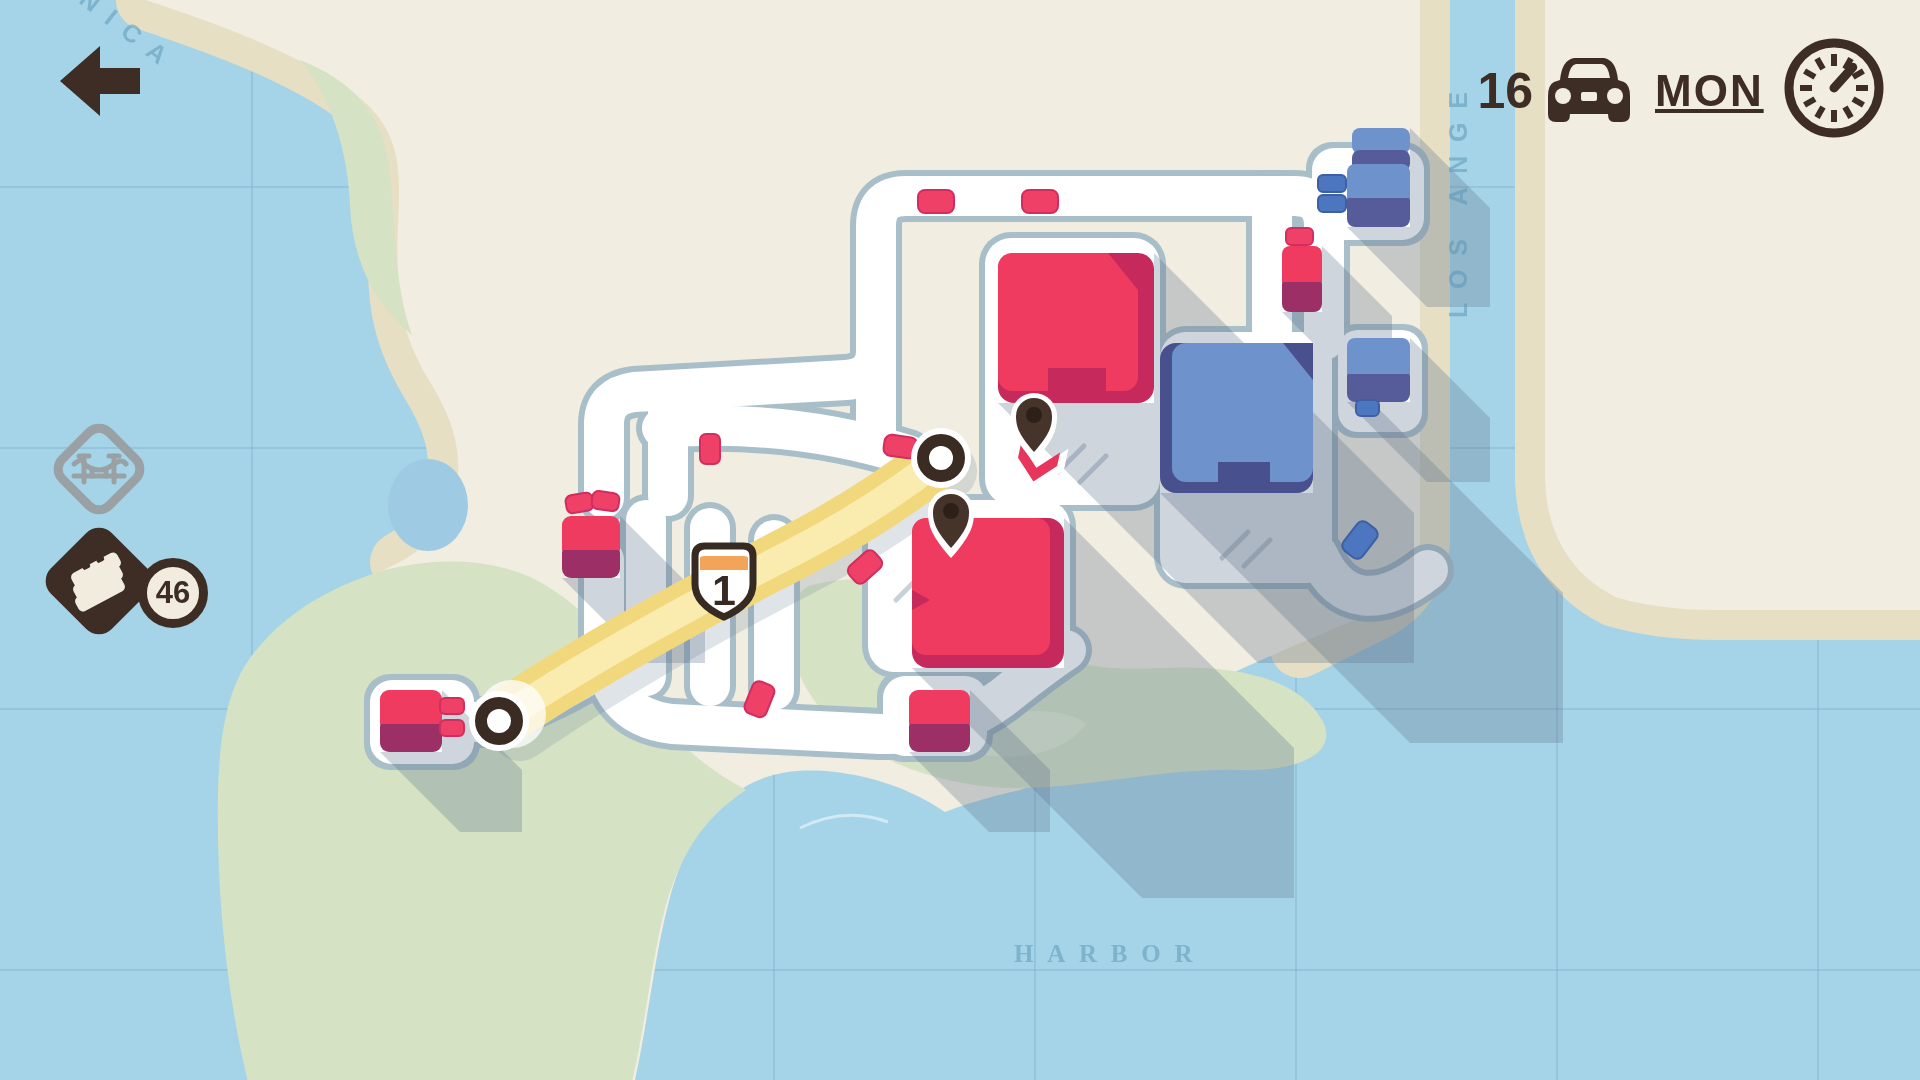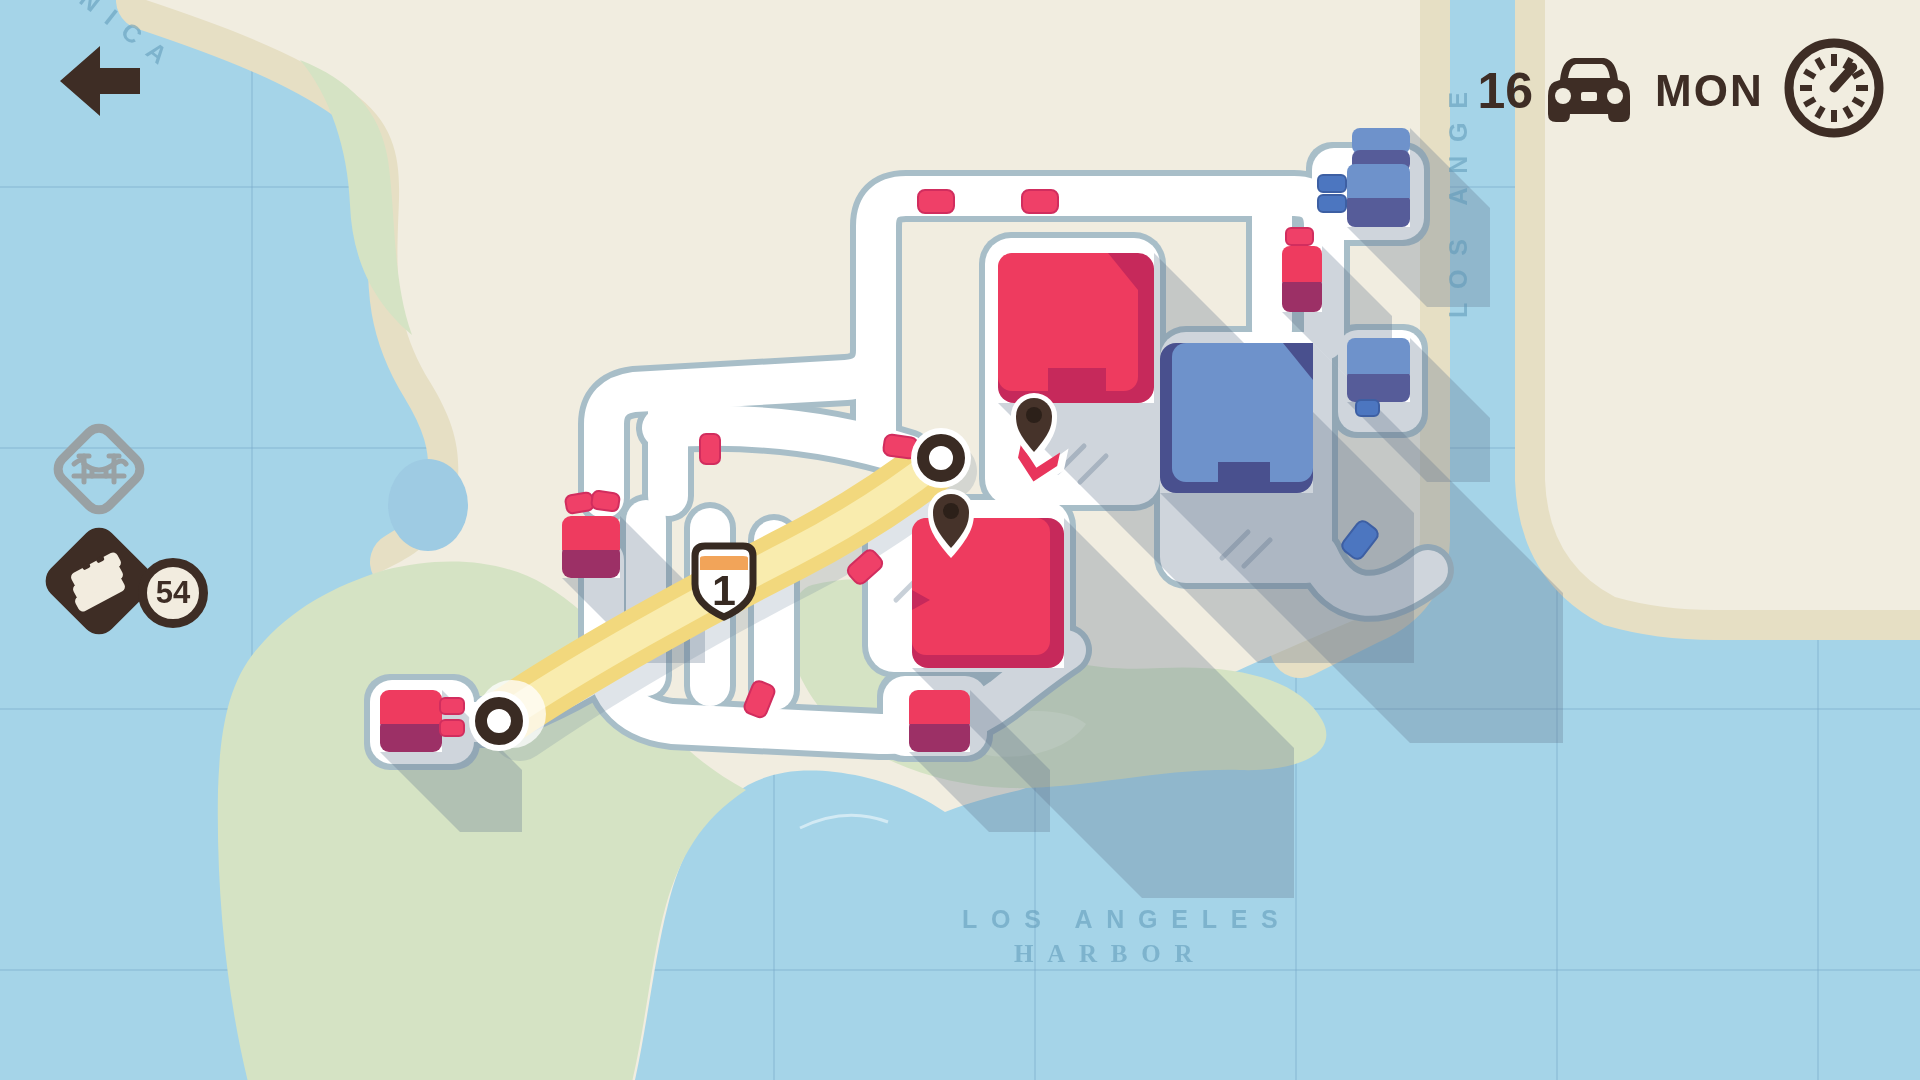--- a/index.html
+++ b/index.html
@@ -312,21 +312,21 @@
   <div class="ov hud-num" style="left:1455px;top:62px;width:78px;text-align:right;">16</div>
   <div class="ov" style="left:1546px;top:52px;">
     <svg width="86" height="74" viewBox="0 0 86 74">
       <path d="M14,28 Q16,8 28,6 L58,6 Q70,8 72,28 L78,30 Q84,33 84,44 L84,62 Q84,70 76,70 L68,70 Q62,70 62,62 L24,62 Q24,70 18,70 L10,70 Q2,70 2,62 L2,44 Q2,33 8,30 Z" fill="var(--ui_dark)"></path>
       <path d="M22,26 Q24,13 30,12 L56,12 Q62,13 64,26 Z" fill="#f1ede0"></path>
       <circle cx="17" cy="44" r="8" fill="#f1ede0"></circle>
         <circle cx="69" cy="44" r="8" fill="#f1ede0"></circle>
       <rect x="35" y="40" width="16" height="9" rx="2" fill="#f1ede0"></rect>
     </svg>
   </div>
-  <div class="ov hud-day" style="left:1655px;top:66px;">MON</div>
+  <div class="ov hud-day" style="left:1655px;top:66px;text-decoration:underline;">MON</div>
   <div class="ov" style="left:1782px;top:36px;">
     <svg width="104" height="104" viewBox="0 0 104 104">
       <circle cx="52" cy="52" r="45" fill="none" stroke="var(--ui_dark)" stroke-width="9"></circle>
       <g stroke="var(--ui_dark)" stroke-width="6" stroke-linecap="butt">
         <g id="t">
             <line x1="52" y1="18" x2="52" y2="30"></line>
           </g>
         <line x1="52" y1="18" x2="52" y2="30" transform="rotate(30 52 52)"></line>
         <line x1="52" y1="18" x2="52" y2="30" transform="rotate(60 52 52)"></line>
         <line x1="52" y1="18" x2="52" y2="30" transform="rotate(90 52 52)"></line>
@@ -366,21 +366,20 @@
       <g fill="#f2ecdf">
         <rect x="40" y="70" width="52" height="16" rx="5" transform="rotate(-28 66 78)"></rect>
         <rect x="38" y="58" width="52" height="16" rx="5" transform="rotate(-28 64 66)"></rect>
         <rect x="36" y="46" width="52" height="16" rx="5" transform="rotate(-28 62 54)"></rect>
       </g>
       <g fill="var(--ui_dark)">
         <rect x="48" y="48" width="8" height="5" rx="2" transform="rotate(-28 52 50)"></rect>
         <rect x="62" y="41" width="8" height="5" rx="2" transform="rotate(-28 66 43)"></rect>
       </g>
     </svg>
-    <div class="badge ov" style="left:104px;top:42px;">54</div>
-  </div>
-
-  <div class="ov maptext" style="left:962px;top:905px;">LOS ANGELES</div>
+    <div class="badge ov" style="left:104px;top:42px;">46</div>
+  </div>
+
   <div class="ov maptext" style="left:1014px;top:940px;font-family:Liberation Serif, serif;">HARBOR</div>
   <div class="ov maptext" style="left:1444px;top:318px;width:360px;transform-origin:0 0;transform:rotate(-90deg);">LOS ANGE</div>
   <div class="ov maptext" style="left:92px;top:-16px;transform-origin:0 0;transform:rotate(38deg);">NICA</div>
 
 </div>
 
 </body></html>

